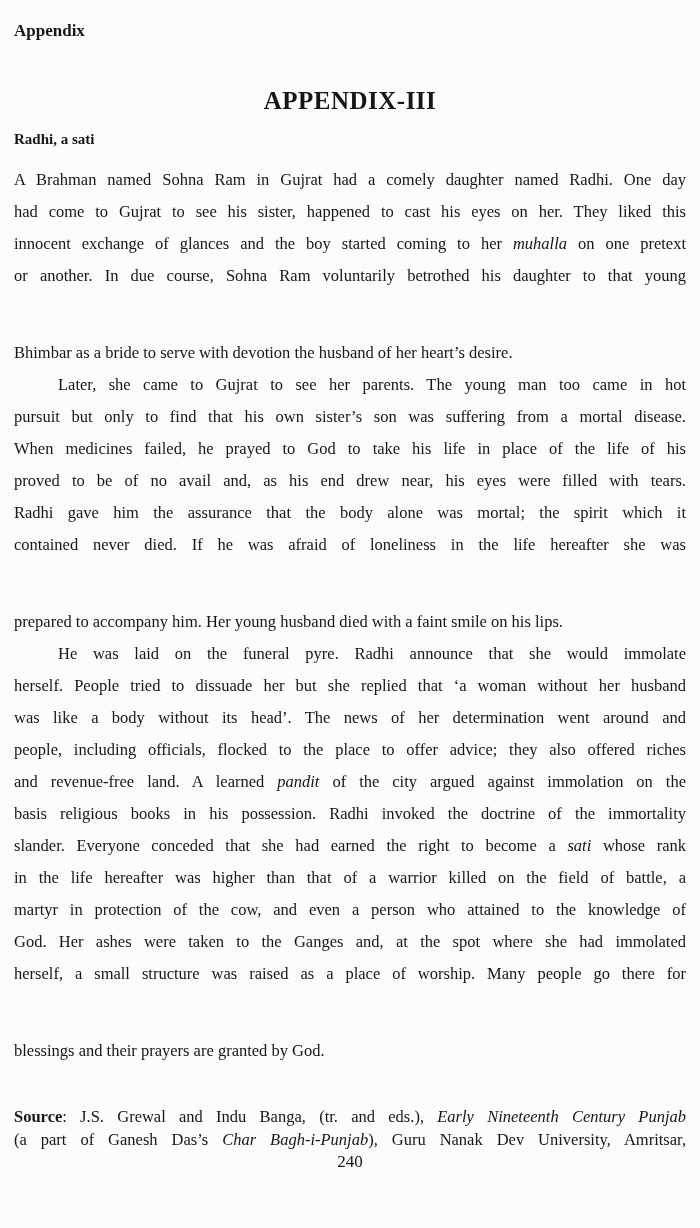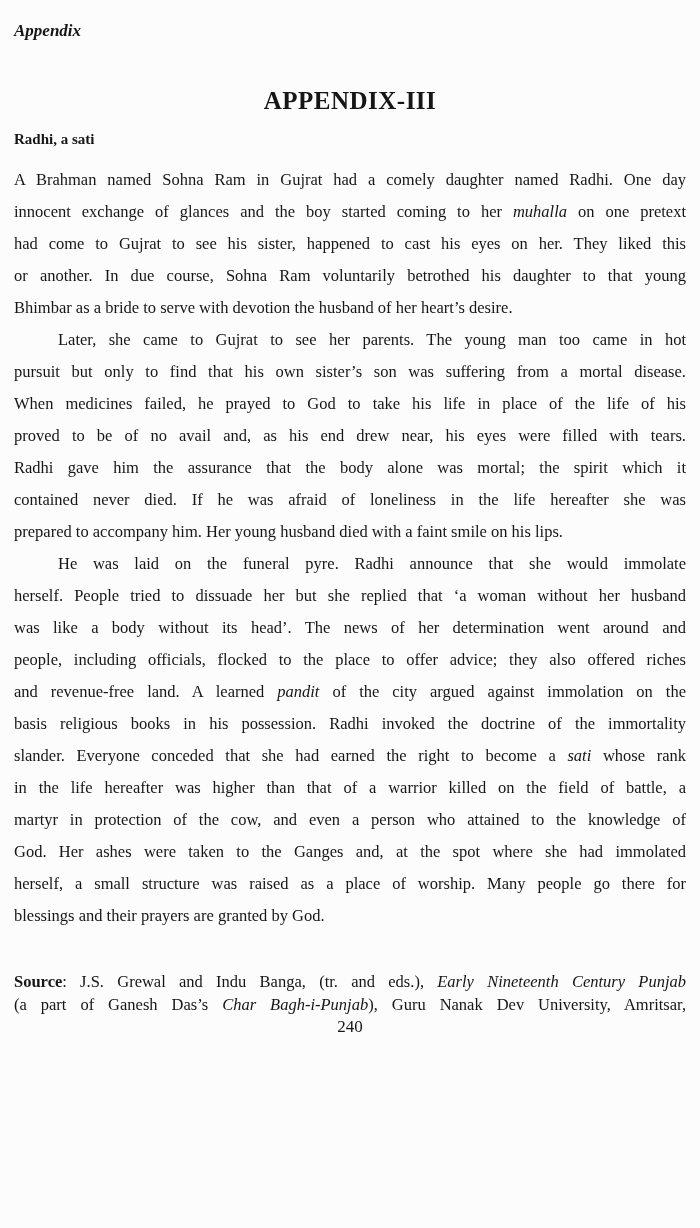--- a/index.html
+++ b/index.html
@@ -7,21 +7,20 @@
     width: 700px;
     height: 1228px;
     background: #fcfcfc;
     color: #161616;
     font-family: "Liberation Serif", "DejaVu Serif", serif;
     overflow: hidden;
   }
   .page { padding: 20px 14px 0 14px; box-sizing: border-box; }
   .header-label {
     font-weight: 700;
-    font-style: italic;
     font-size: 17px;
     line-height: 22px;
   }
   .title {
     text-align: center;
     font-weight: 700;
     font-size: 25px;
     line-height: 30px;
     margin-top: 44px;
     letter-spacing: 0.5px;
@@ -34,21 +33,21 @@
   }
   .body-text { margin-top: 14px; font-size: 16.5px; }
   .para { margin: 0; }
   .line {
     line-height: 32px;
     text-align: justify;
     text-align-last: justify;
     -moz-text-align-last: justify;
     white-space: normal;
   }
-  .line.last { text-align-last: left; -moz-text-align-last: left; }
+  .line.last { text-align-last: left; margin-top: 45px; -moz-text-align-last: left; }
   .line.indent { padding-left: 44px; }
   .source { margin-top: 38px; font-size: 16.5px; }
   .source .line { line-height: 23px; }
   .it { font-style: italic; }
   .bd { font-weight: 700; }
   .page-number {
     text-align: center;
     font-size: 17px;
     line-height: 22px;
   }
@@ -56,22 +55,22 @@
 </head>
 <body>
 
 <div class="page">
   <div class="header-label">Appendix</div>
   <div class="title">APPENDIX-III</div>
   <div class="subtitle">Radhi, a sati</div>
   <div class="body-text">
       <div class="para">
         <div class="line"><span>A Brahman named Sohna Ram in Gujrat had a comely daughter named Radhi. One day</span></div>
+        <div class="line"><span>had come to Gujrat to see his sister, happened to cast his eyes on her. They liked this</span></div>
         <div class="line"><span>innocent exchange of glances and the boy started coming to her </span><span class="it">muhalla</span><span> on one pretext</span></div>
-        <div class="line"><span>had come to Gujrat to see his sister, happened to cast his eyes on her. They liked this</span></div>
         <div class="line"><span>or another. In due course, Sohna Ram voluntarily betrothed his daughter to that young</span></div>
         <div class="line last"><span>Bhimbar as a bride to serve with devotion the husband of her heart’s desire.</span></div>
       </div>
       <div class="para">
         <div class="line indent"><span>Later, she came to Gujrat to see her parents. The young man too came in hot</span></div>
         <div class="line"><span>pursuit but only to find that his own sister’s son was suffering from a mortal disease.</span></div>
         <div class="line"><span>When medicines failed, he prayed to God to take his life in place of the life of his</span></div>
         <div class="line"><span>proved to be of no avail and, as his end drew near, his eyes were filled with tears.</span></div>
         <div class="line"><span>Radhi gave him the assurance that the body alone was mortal; the spirit which it</span></div>
         <div class="line"><span>contained never died. If he was afraid of loneliness in the life hereafter she was</span></div>

